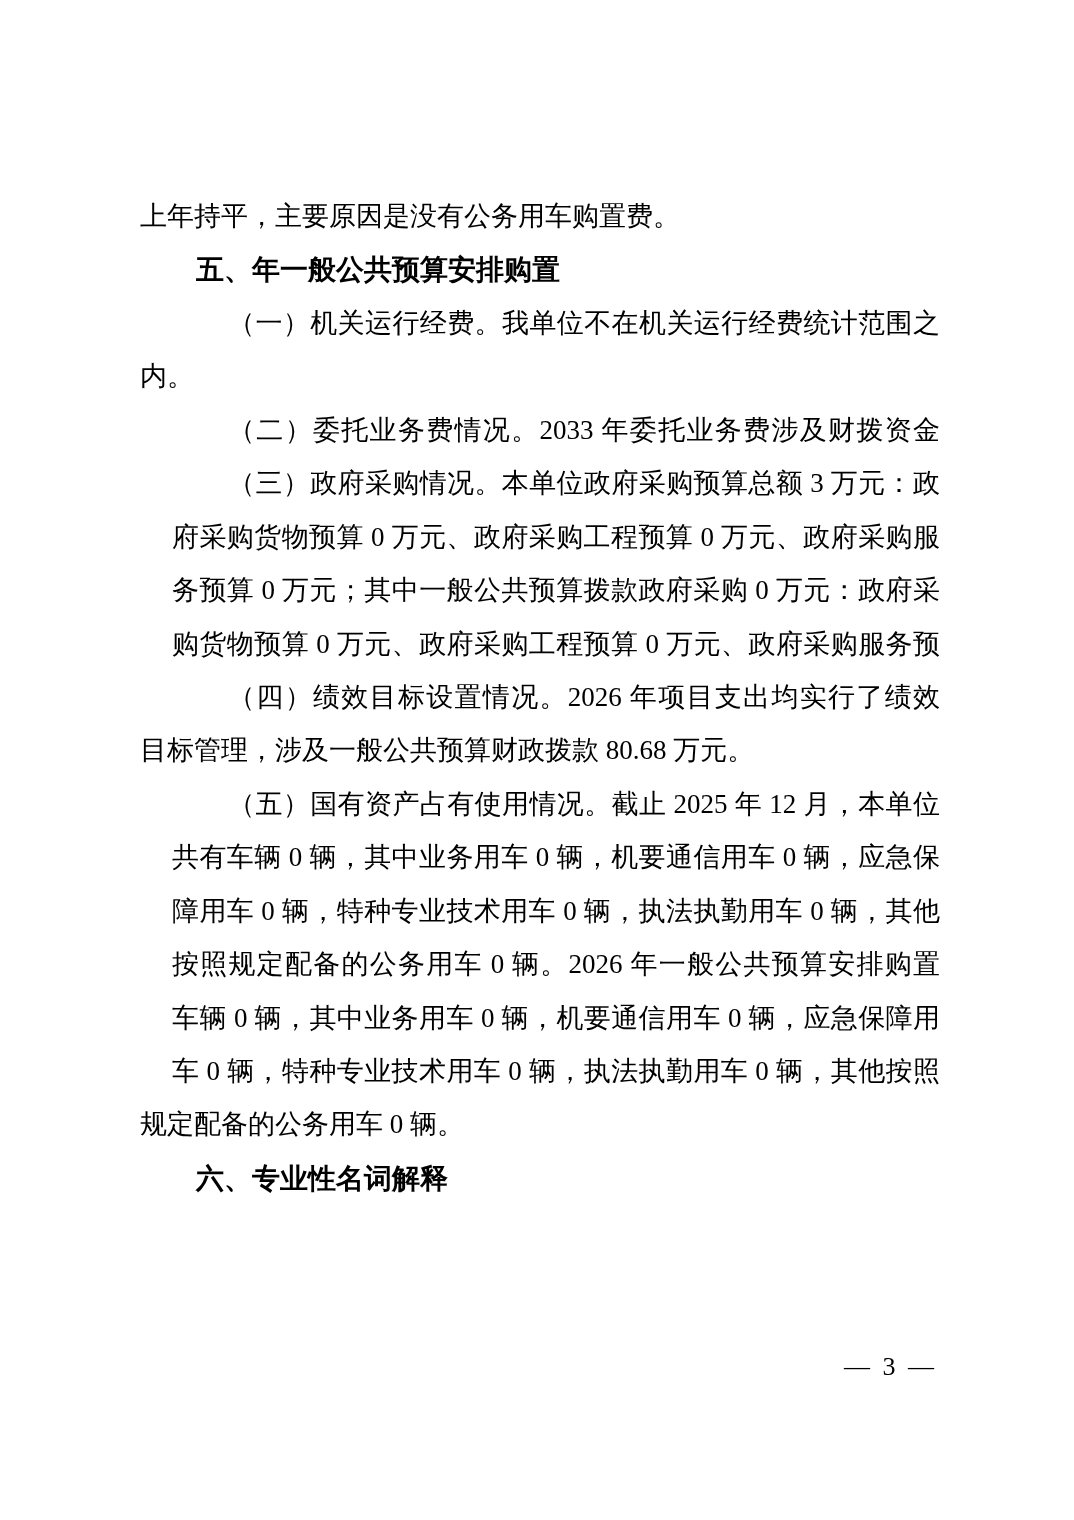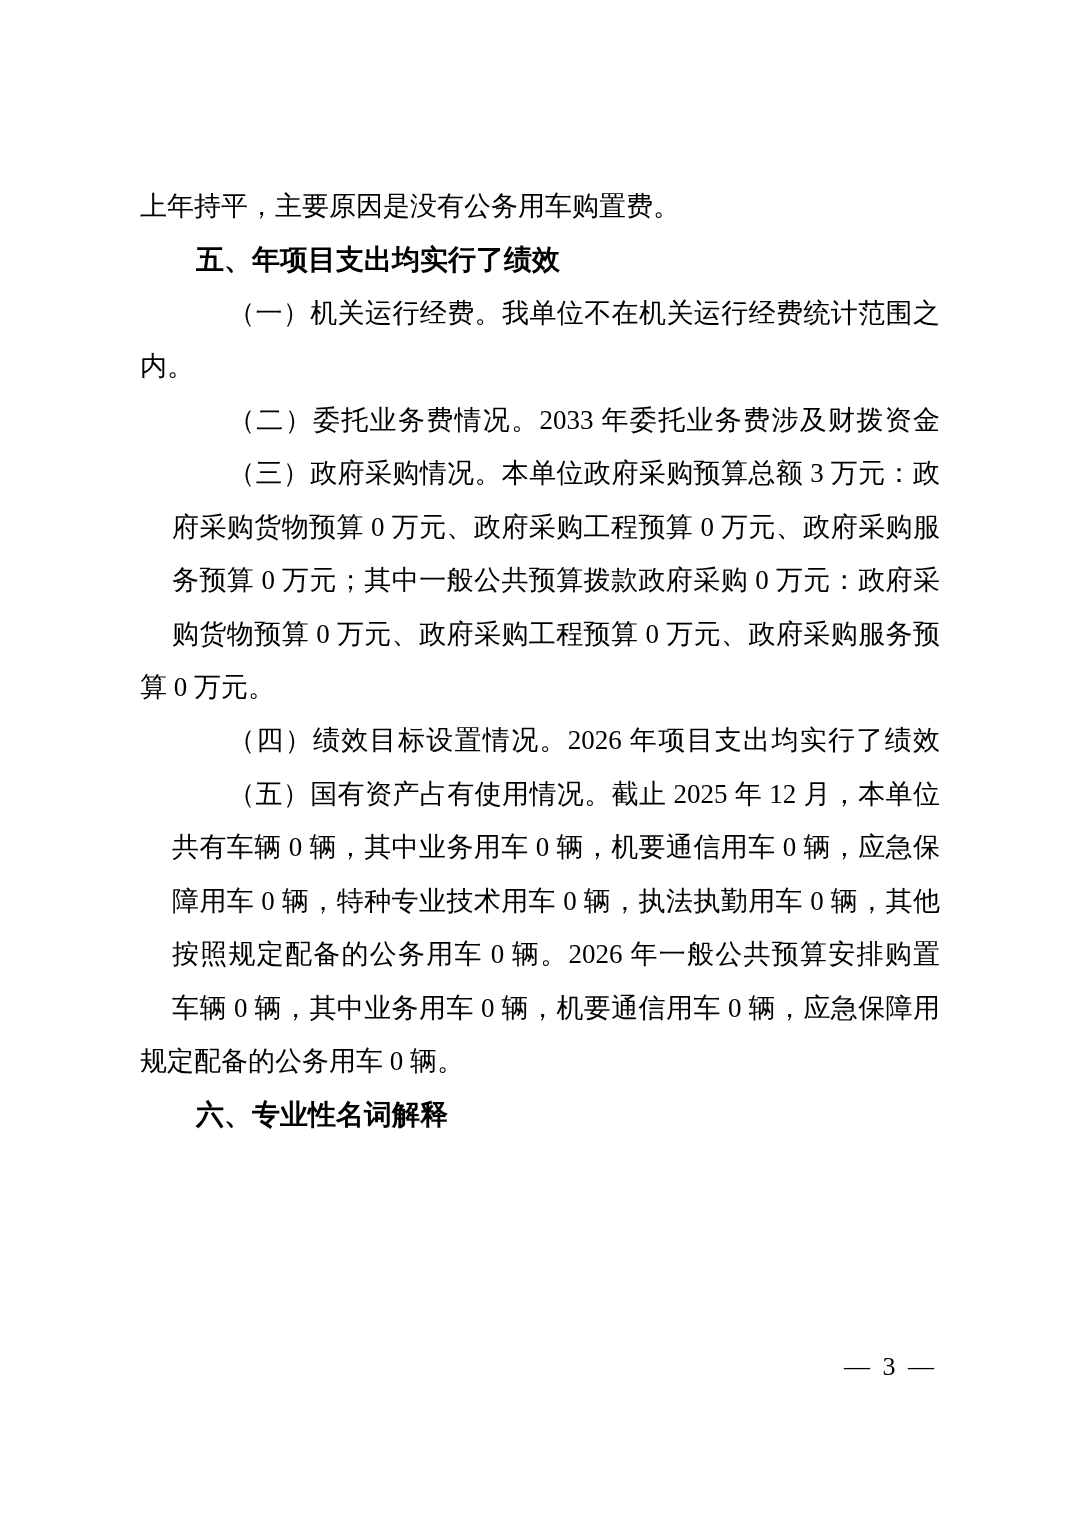--- a/index.html
+++ b/index.html
@@ -12,21 +12,21 @@
     width: 1074px;
     height: 1520px;
     background: #ffffff;
     color: #000000;
     font-family: "Liberation Serif", "DejaVu Serif", serif;
     overflow: hidden;
   }
   .text-body {
     position: absolute;
     left: 140px;
-    top: 180px;
+    top: 190px;
     width: 800px;
   }
   .line {
     font-size: 27px;
     line-height: 53.45px;
     height: 53.45px;
     overflow: hidden;
     text-align: left;
   }
   .line.justify {
@@ -50,32 +50,33 @@
     letter-spacing: 3px;
     font-family: "Liberation Serif", "DejaVu Serif", serif;
   }
 </style>
 </head>
 <body>
 
 <div class="page">
   <div class="text-body">
     <div class="line">上年持平，主要原因是没有公务用车购置费。</div>
-    <div class="line heading indent">五、年项目支出均实行了绩效</div>
+    <div class="line heading indent">五、年一般公共预算安排购置</div>
     <div class="line indent justify">（一）机关运行经费。我单位不在机关运行经费统计范围之</div>
     <div class="line">内。</div>
     <div class="line indent justify">（二）委托业务费情况。2033 年委托业务费涉及财拨资金</div>
     <div class="line indent justify">（三）政府采购情况。本单位政府采购预算总额 3 万元：政</div>
     <div class="line justify">府采购货物预算 0 万元、政府采购工程预算 0 万元、政府采购服</div>
     <div class="line justify">务预算 0 万元；其中一般公共预算拨款政府采购 0 万元：政府采</div>
     <div class="line justify">购货物预算 0 万元、政府采购工程预算 0 万元、政府采购服务预</div>
-    <div class="line">算 0 万元。</div>
     <div class="line indent justify">（四）绩效目标设置情况。2026 年项目支出均实行了绩效</div>
+    <div class="line">目标管理，涉及一般公共预算财政拨款 80.68 万元。</div>
     <div class="line indent justify">（五）国有资产占有使用情况。截止 2025 年 12 月，本单位</div>
     <div class="line justify">共有车辆 0 辆，其中业务用车 0 辆，机要通信用车 0 辆，应急保</div>
     <div class="line justify">障用车 0 辆，特种专业技术用车 0 辆，执法执勤用车 0 辆，其他</div>
     <div class="line justify">按照规定配备的公务用车 0 辆。2026 年一般公共预算安排购置</div>
     <div class="line justify">车辆 0 辆，其中业务用车 0 辆，机要通信用车 0 辆，应急保障用</div>
+    <div class="line justify">车 0 辆，特种专业技术用车 0 辆，执法执勤用车 0 辆，其他按照</div>
     <div class="line">规定配备的公务用车 0 辆。</div>
     <div class="line heading indent">六、专业性名词解释</div>
   </div>
   <div class="page-number">— 3 —</div>
 </div>
 
 </body></html>

